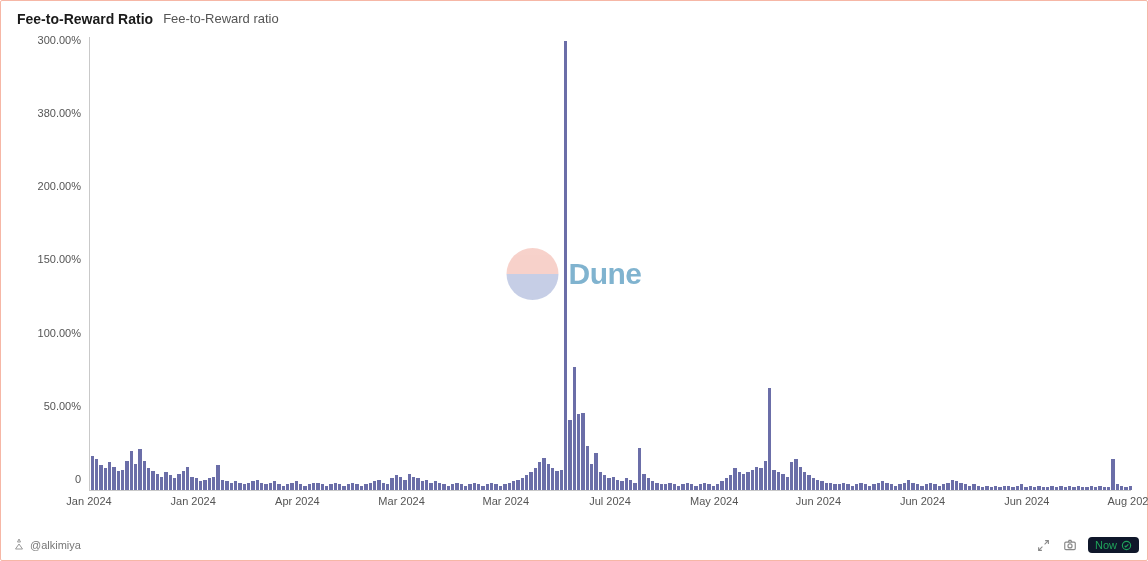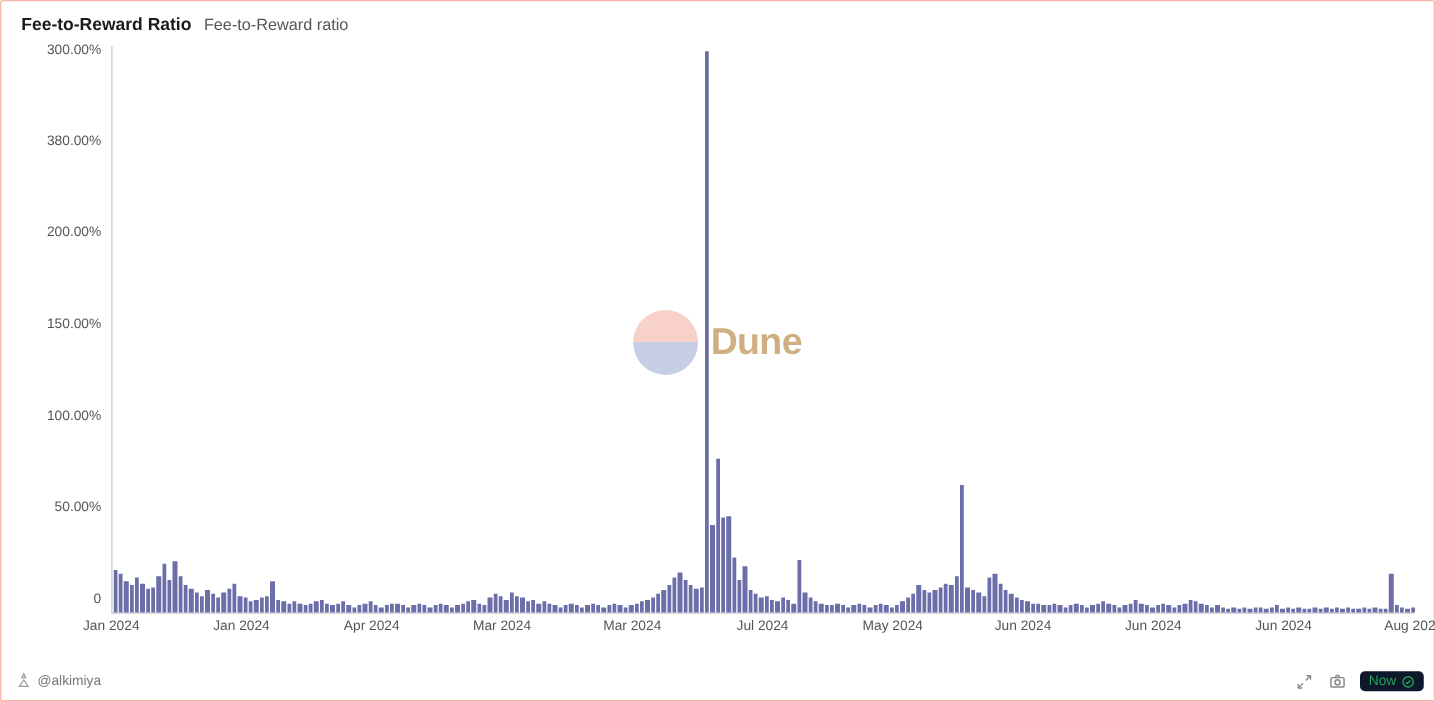--- a/index.html
+++ b/index.html
@@ -13,21 +13,21 @@
     width: 1148px;
     height: 561px;
     border: 1px solid #f6b7a6;
     border-radius: 2px;
     background: #fff;
     position: relative;
     padding: 6px 8px 0 8px;
   }
   .header {
     display: flex;
-    align-items: flex-end;
+    align-items: flex-start;
     gap: 10px;
     padding: 4px 8px 2px 8px;
   }
   .title {
     font-size: 14px;
     font-weight: 700;
     color: #1a1a1a;
   }
   .subtitle {
     font-size: 13px;
@@ -52,21 +52,21 @@
   }
   .watermark-logo {
     width: 52px;
     height: 52px;
     border-radius: 50%;
     background: linear-gradient(180deg, #f0a597 0 50%, #8e9fcf 50% 100%);
   }
   .watermark-text {
     font-size: 30px;
     font-weight: 700;
-    color: #a16207;
+    color: #0369a1;
     letter-spacing: -0.5px;
   }
   .plot {
     position: absolute;
     inset: 0;
   }
   .y-axis {
     position: absolute;
     left: 0;
     top: 8px;

